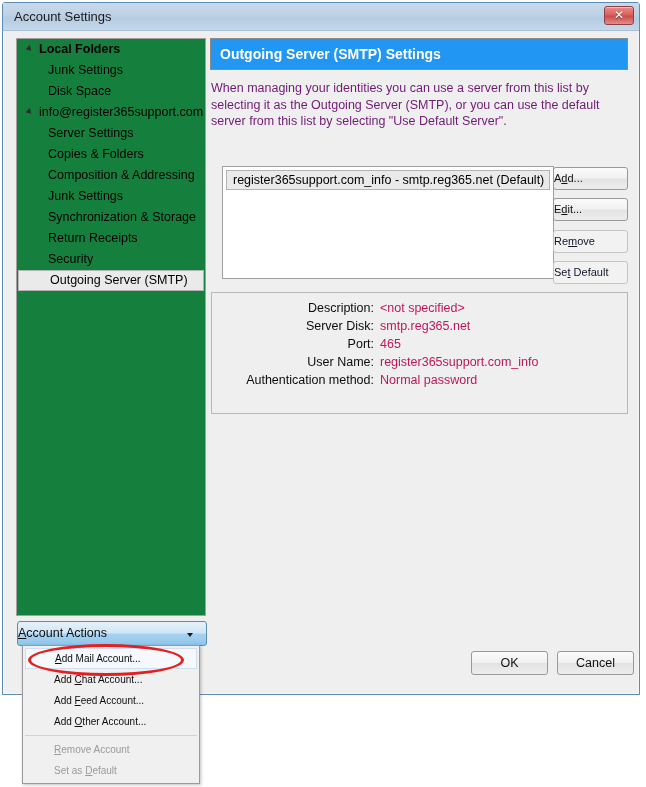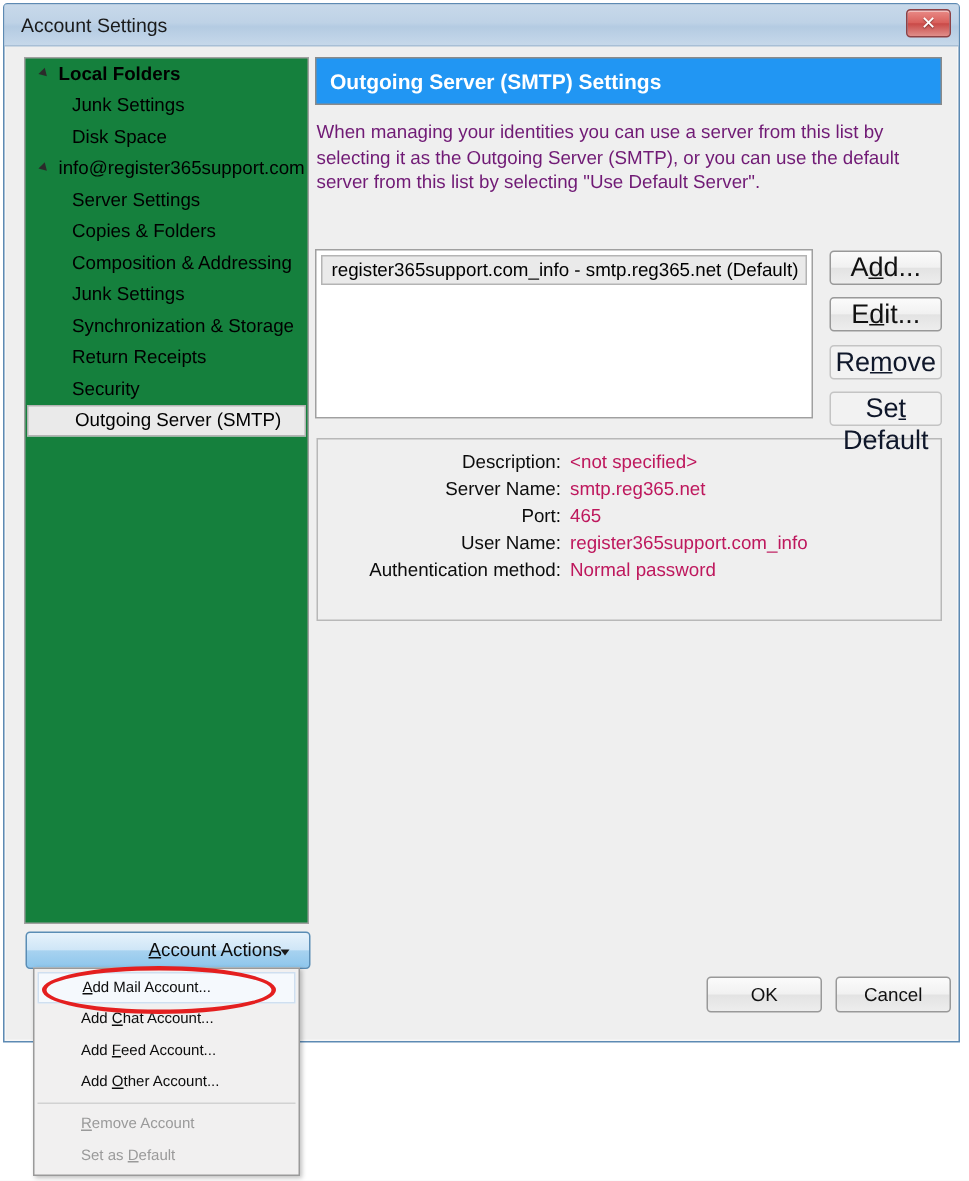--- a/index.html
+++ b/index.html
@@ -132,21 +132,21 @@
     border-radius: 3px;
     background: linear-gradient(to bottom, #e6f2fb 0%, #cfe6f7 48%, #a7d2f0 52%, #8ec6ec 100%);
     box-sizing: border-box;
     cursor: pointer;
   }
   #account-actions .aa-label {
     position: absolute;
     left: 0; top: 0;
     width: 100%;
     line-height: 23px;
-    text-align: right;
+    text-align: left;
     font-size: 12.5px;
     color: #0c0c0c;
     padding-right: 18px;
     box-sizing: border-box;
   }
   #account-actions .aa-arrow {
     position: absolute;
     right: 13px;
     top: 11px;
     width: 0; height: 0;
@@ -238,21 +238,21 @@
     top: 42px;
     width: 412px;
     font-size: 12.5px;
     line-height: 16.5px;
     color: #701a75;
   }
 
   
   #server-list {
     position: absolute;
-    left: 0;
+    left: 12px;
     top: 128px;
     width: 332px;
     height: 113px;
     background: #ffffff;
     border: 1px solid #a0a0a0;
     box-sizing: border-box;
     overflow: hidden;
   }
   #server-list .srv-item {
     margin: 3px 3px 0 3px;
@@ -269,23 +269,23 @@
 
   
   .side-btn {
     position: absolute;
     left: 343px;
     width: 75px;
     height: 23px;
     border: 1px solid #999999;
     border-radius: 3px;
     background: linear-gradient(to bottom, #fbfbfb 0%, #f1f1f1 48%, #e3e3e3 52%, #ededed 100%);
-    font-size: 18px;
+    font-size: 11px;
     line-height: 21px;
-    text-align: center;
+    text-align: left;
     color: #111111;
     box-sizing: border-box;
     cursor: pointer;
   }
   .side-btn.disabled {
     color: #0f172a;
     background: #f2f2f2;
     border-color: #c4c4c4;
     cursor: default;
   }
@@ -374,21 +374,21 @@
     </div>
 
     <div id="panel-desc">When managing your identities you can use a server from this list by selecting it as the Outgoing Server (SMTP), or you can use the default server from this list by selecting "Use Default Server".</div>
 
     <div id="server-list">
         <div class="srv-item">register365support.com_info - smtp.reg365.net (Default)</div>
       </div>
 
     <div id="details">
         <div class="detail-row" style="margin-top: 6px;"><span class="d-label">Description:</span><span class="d-value">&lt;not specified&gt;</span></div>
-        <div class="detail-row"><span class="d-label">Server Name:</span><span class="d-value">smtp.reg365.net</span></div>
+        <div class="detail-row"><span class="d-label">Server Disk:</span><span class="d-value">smtp.reg365.net</span></div>
         <div class="detail-row"><span class="d-label">Port:</span><span class="d-value">465</span></div>
         <div class="detail-row"><span class="d-label">User Name:</span><span class="d-value">register365support.com_info</span></div>
         <div class="detail-row"><span class="d-label">Authentication method:</span><span class="d-value">Normal password</span></div>
       </div>
 
   <div class="side-btn" style="top: 129px;">A<span class="accel">d</span>d...</div>
       <div class="side-btn" style="top: 160px;">E<span class="accel">d</span>it...</div>
       <div class="side-btn disabled" style="top: 192px;">Re<span class="accel">m</span>ove</div>
       <div class="side-btn disabled" style="top: 223px;">Se<span class="accel">t</span> Default</div>
     </div>

